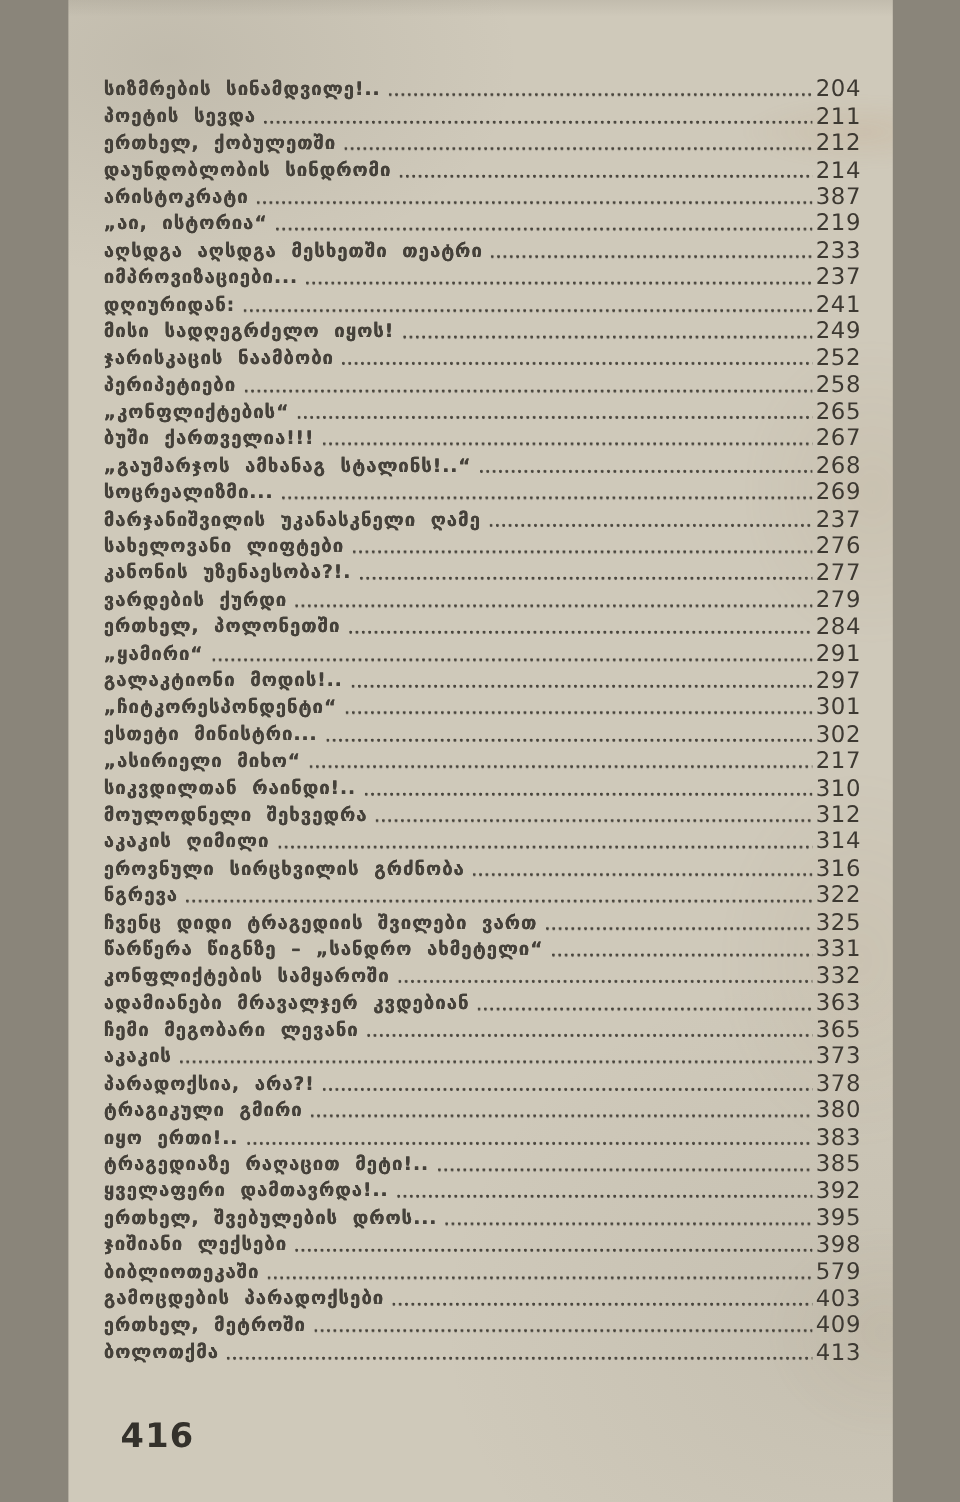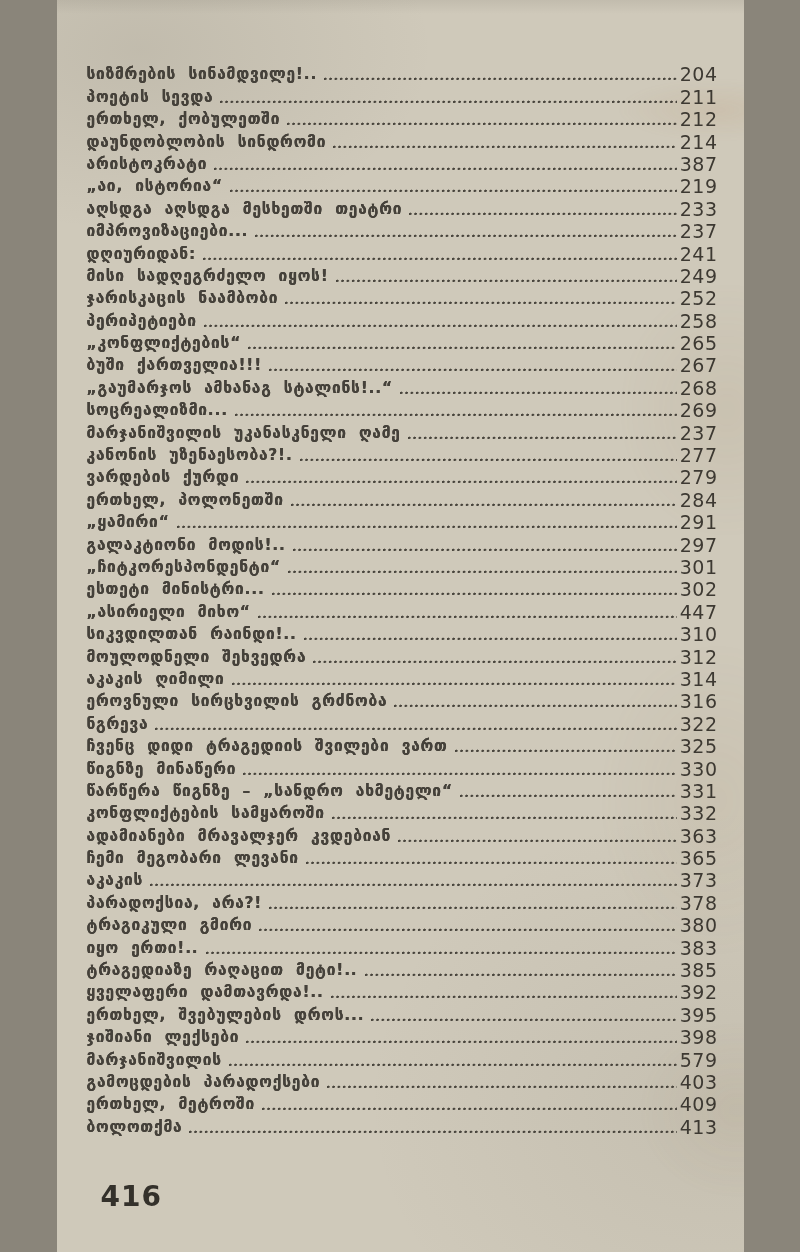--- a/index.html
+++ b/index.html
@@ -174,20 +174,25 @@
         <span class="title">სოცრეალიზმი...</span>
         <span class="leader"></span>
         <span class="pageno">269</span>
       </div>
       <div class="row">
         <span class="title">მარჯანიშვილის უკანასკნელი ღამე</span>
         <span class="leader"></span>
         <span class="pageno">237</span>
       </div>
       <div class="row">
+        <span class="title">სახელოვანი ლიფტები</span>
+        <span class="leader"></span>
+        <span class="pageno">276</span>
+      </div>
+      <div class="row">
         <span class="title">კანონის უზენაესობა?!.</span>
         <span class="leader"></span>
         <span class="pageno">277</span>
       </div>
       <div class="row">
         <span class="title">ვარდების ქურდი</span>
         <span class="leader"></span>
         <span class="pageno">279</span>
       </div>
       <div class="row">
@@ -211,21 +216,21 @@
         <span class="pageno">301</span>
       </div>
       <div class="row">
         <span class="title">ესთეტი მინისტრი...</span>
         <span class="leader"></span>
         <span class="pageno">302</span>
       </div>
       <div class="row">
         <span class="title">„ასირიელი მიხო“</span>
         <span class="leader"></span>
-        <span class="pageno">447</span>
+        <span class="pageno">217</span>
       </div>
       <div class="row">
         <span class="title">სიკვდილთან რაინდი!..</span>
         <span class="leader"></span>
         <span class="pageno">310</span>
       </div>
       <div class="row">
         <span class="title">მოულოდნელი შეხვედრა</span>
         <span class="leader"></span>
         <span class="pageno">312</span>
@@ -244,25 +249,20 @@
         <span class="title">ნგრევა</span>
         <span class="leader"></span>
         <span class="pageno">322</span>
       </div>
       <div class="row">
         <span class="title">ჩვენც დიდი ტრაგედიის შვილები ვართ</span>
         <span class="leader"></span>
         <span class="pageno">325</span>
       </div>
       <div class="row">
-        <span class="title">წიგნზე მინაწერი</span>
-        <span class="leader"></span>
-        <span class="pageno">330</span>
-      </div>
-      <div class="row">
         <span class="title">წარწერა წიგნზე – „სანდრო ახმეტელი“</span>
         <span class="leader"></span>
         <span class="pageno">331</span>
       </div>
       <div class="row">
         <span class="title">კონფლიქტების სამყაროში</span>
         <span class="leader"></span>
         <span class="pageno">332</span>
       </div>
       <div class="row">
@@ -309,21 +309,21 @@
         <span class="title">ერთხელ, შვებულების დროს...</span>
         <span class="leader"></span>
         <span class="pageno">395</span>
       </div>
       <div class="row">
         <span class="title">ჯიშიანი ლექსები</span>
         <span class="leader"></span>
         <span class="pageno">398</span>
       </div>
       <div class="row">
-        <span class="title">მარჯანიშვილის</span>
+        <span class="title">ბიბლიოთეკაში</span>
         <span class="leader"></span>
         <span class="pageno">579</span>
       </div>
       <div class="row">
         <span class="title">გამოცდების პარადოქსები</span>
         <span class="leader"></span>
         <span class="pageno">403</span>
       </div>
       <div class="row">
         <span class="title">ერთხელ, მეტროში</span>

